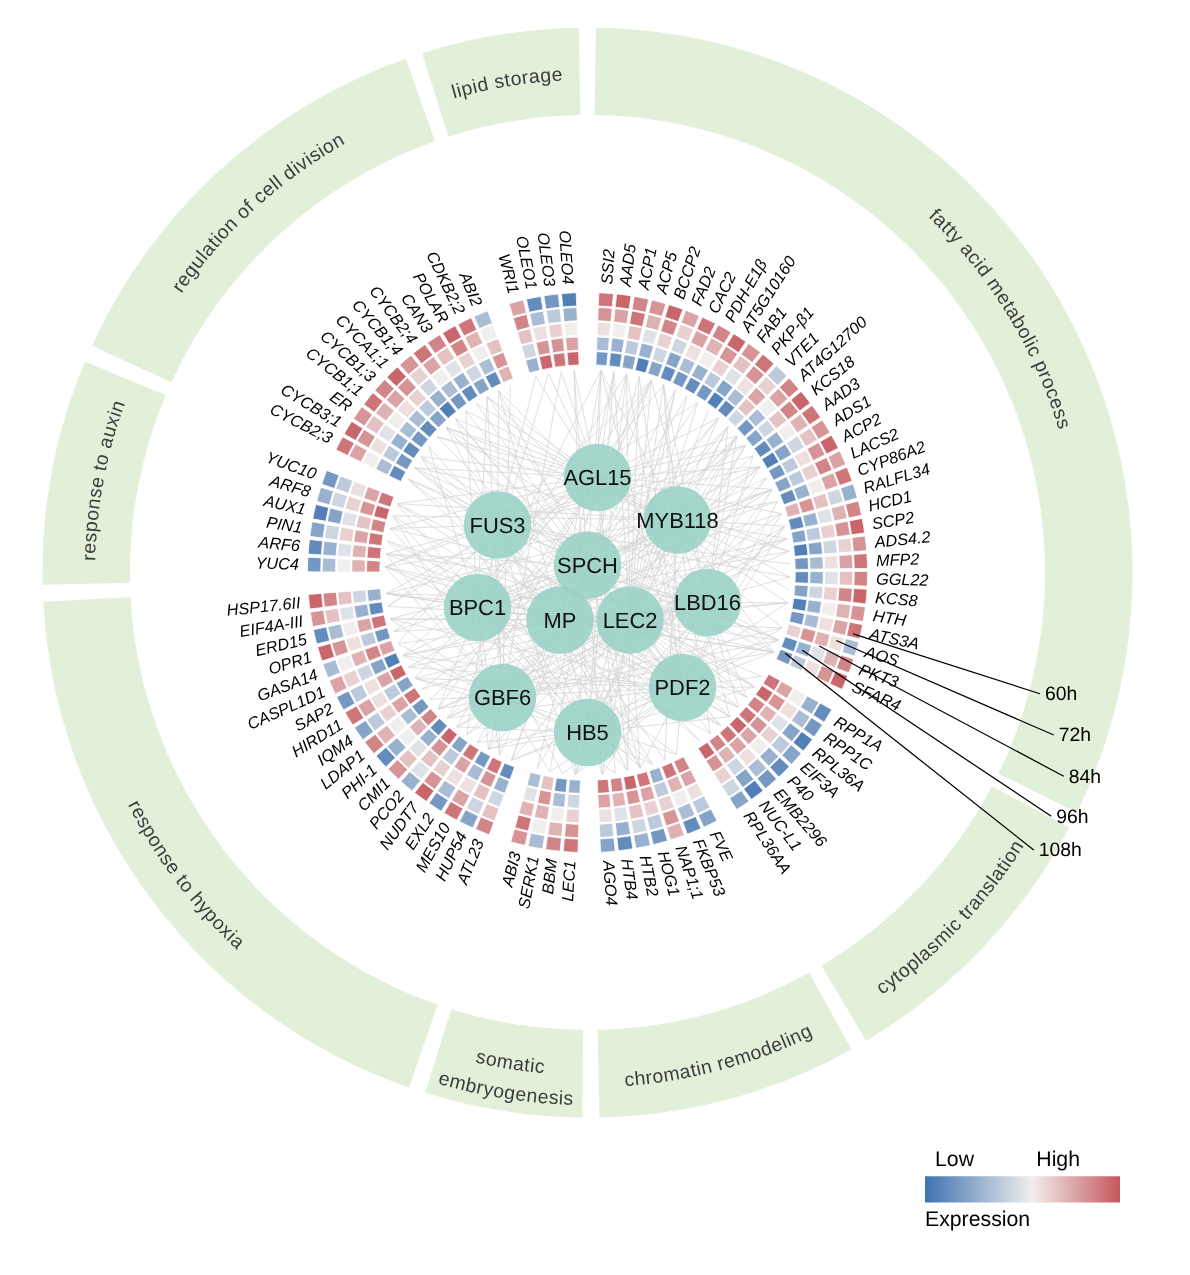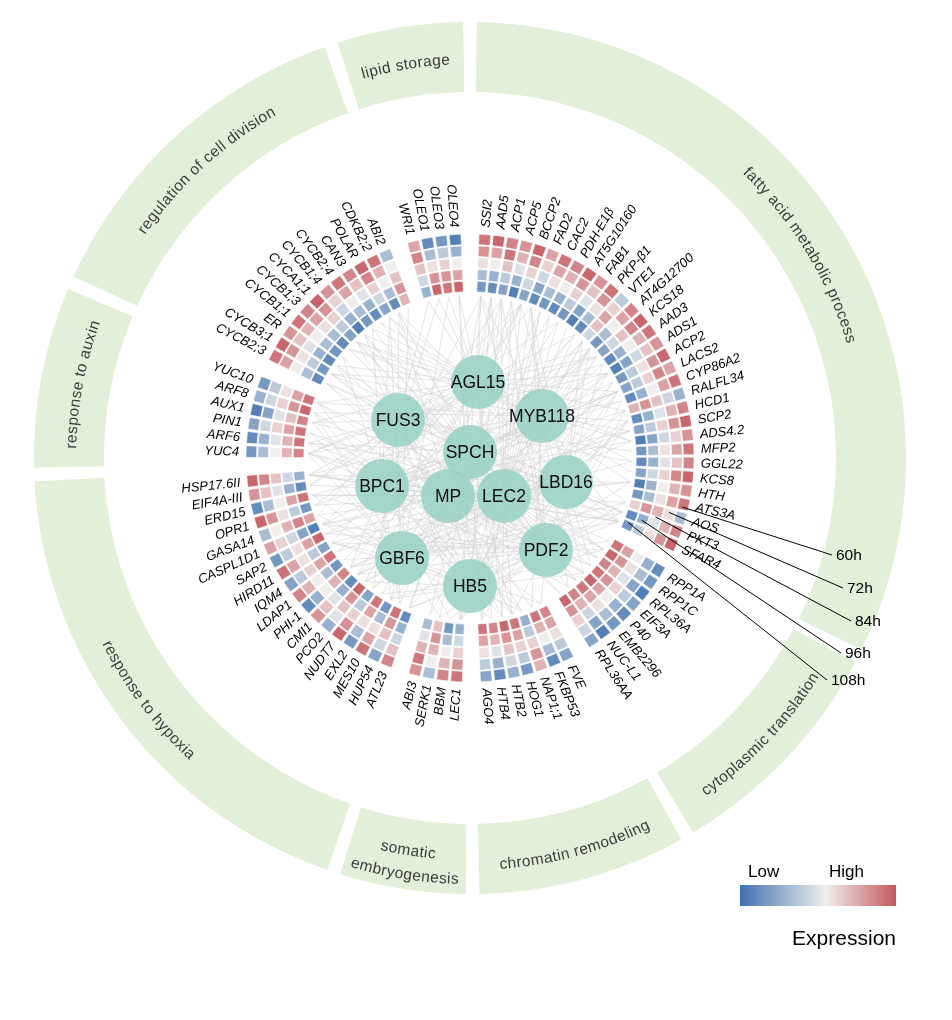--- a/index.html
+++ b/index.html
@@ -3,24 +3,24 @@
 <meta charset="utf-8">
 <style>
   html,body{margin:0;padding:0;background:#fff;}
   .stage{position:relative;width:952px;height:1020px;background:#ffffff;overflow:hidden;
          font-family:"Liberation Sans",sans-serif;}
   svg{position:absolute;left:0;top:0;}
   .gene{font:italic 13px "Liberation Sans",sans-serif;fill:#000;}
   .cat{font:15.5px "Liberation Sans",sans-serif;fill:#3c3c3c;letter-spacing:.4px;}
   .hublabel{font:17.5px "Liberation Sans",sans-serif;fill:#101010;}
   .time{font:15.5px "Liberation Sans",sans-serif;fill:#000;}
-  .legend{position:absolute;left:740px;top:862px;width:156px;}
+  .legend{position:absolute;left:740px;top:918px;width:156px;}
   .legend-row{display:flex;justify-content:space-between;padding:0 32px 3px 8px;font-size:17px;color:#000;}
   .legend-bar{height:21px;width:100%;}
-  .legend-title{text-align:right;font-size:21px;margin-top:20px;color:#000;}
+  .legend-title{text-align:left;font-size:17px;margin-top:4px;color:#000;}
 </style>
 </head>
 <body>
 
 <div class="stage">
   <svg id="circos" width="952" height="1020" viewBox="0 0 952 1020">
       <g>
         <line x1="478" y1="382" x2="480.8" y2="296.4" stroke="#d4d4d4" stroke-width="0.65" opacity="0.9"></line>
         <line x1="478" y1="382" x2="491.1" y2="297.4" stroke="#d4d4d4" stroke-width="0.65" opacity="0.9"></line>
         <line x1="478" y1="382" x2="521.1" y2="304.3" stroke="#d4d4d4" stroke-width="0.65" opacity="0.9"></line>

